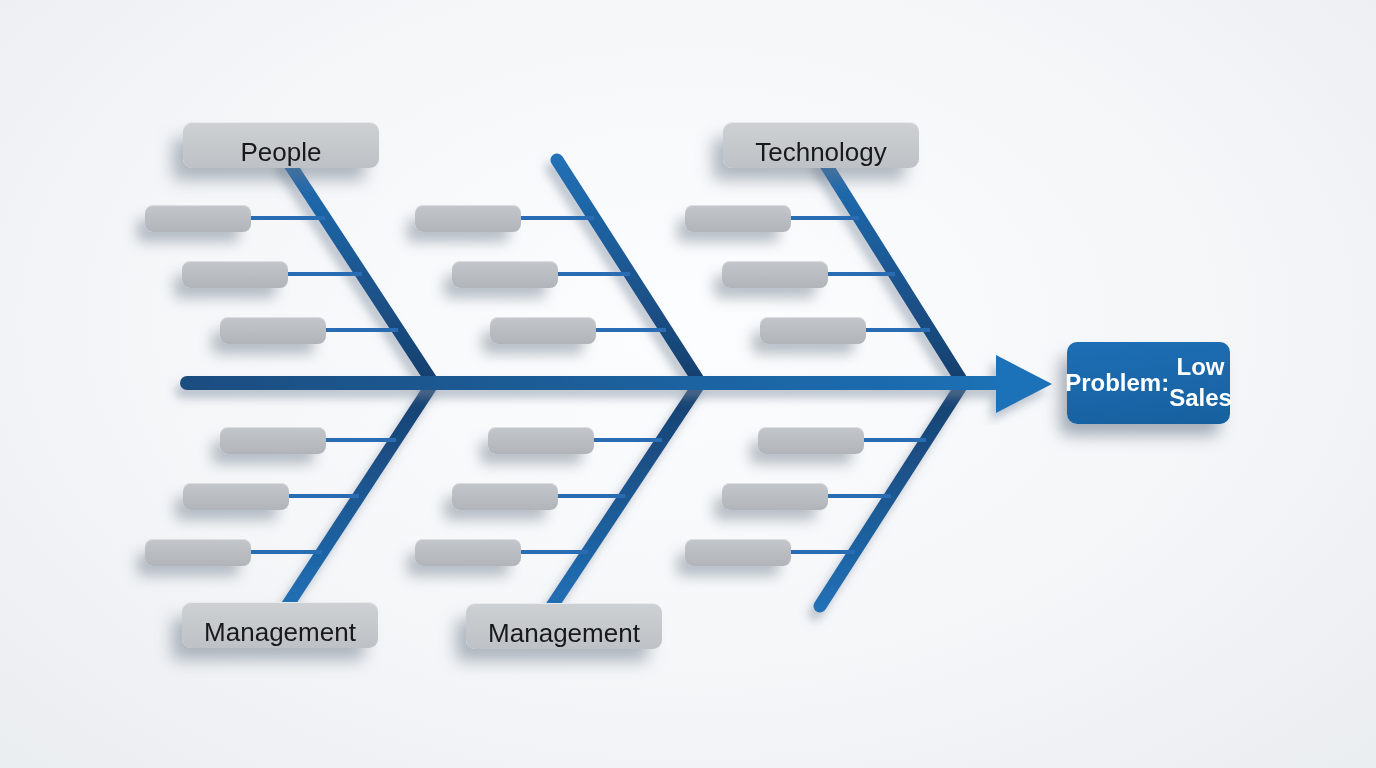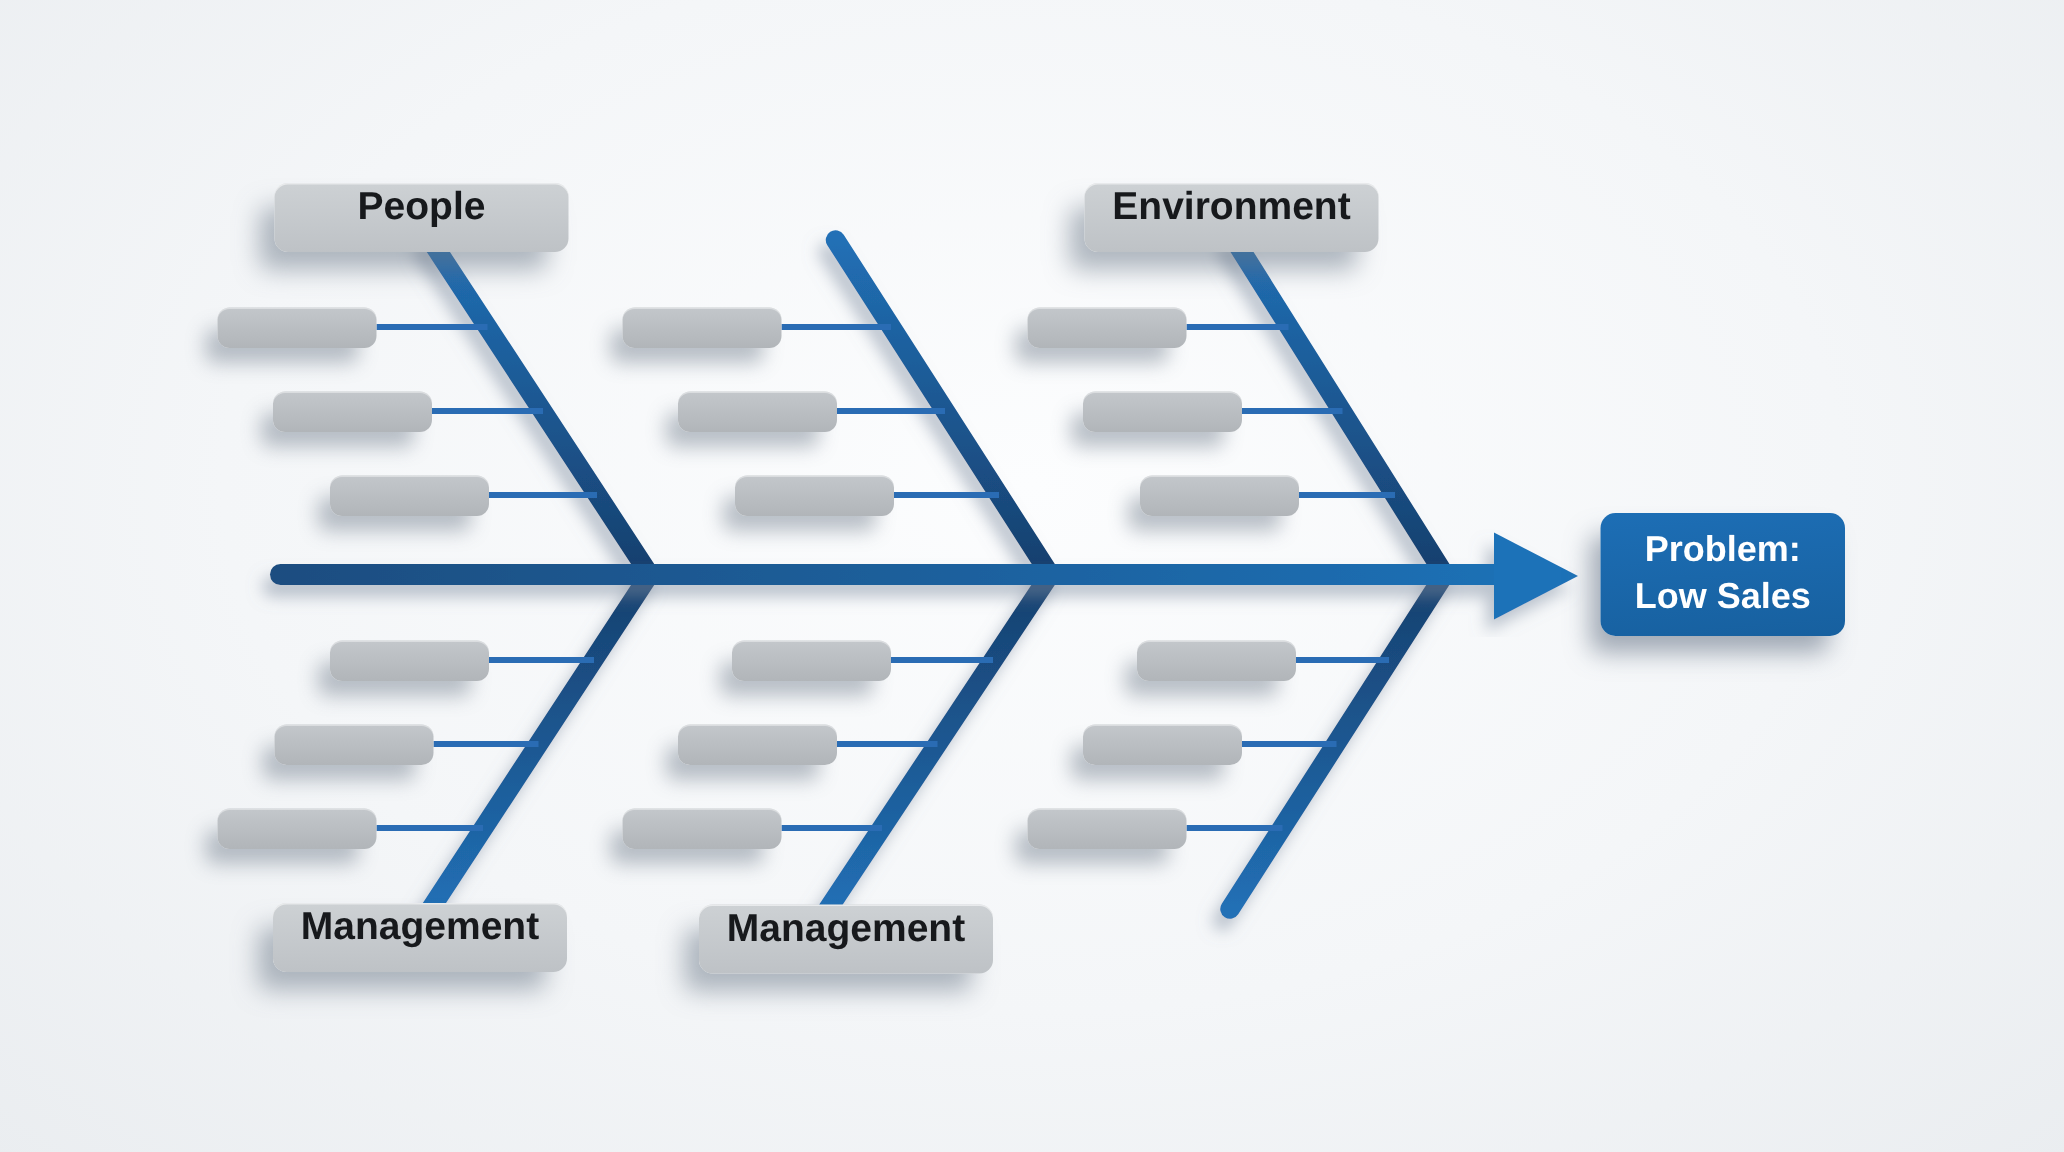--- a/index.html
+++ b/index.html
@@ -6,33 +6,33 @@
   .canvas{
     position:relative;width:1376px;height:768px;overflow:hidden;
     font-family:"Liberation Sans",sans-serif;
     background:radial-gradient(ellipse 980px 640px at 50% 42%, #fcfdfe 0%, #f4f6f8 55%, #eaedf0 100%);
   }
   svg.lines{position:absolute;left:0;top:0;}
   .cat-box{
     position:absolute;width:196px;height:46px;border-radius:9px;
     background:linear-gradient(180deg,#cdd1d4 0%,#bec2c6 100%);
     box-shadow:-12px 14px 16px -2px rgba(104,117,133,0.5), inset 0 1px 0 rgba(255,255,255,0.55);
-    display:flex;align-items:flex-start;justify-content:center;
-    font-size:26px;font-weight:bold;color:#17191c;
+    display:flex;align-items:flex-end;justify-content:center;
+    font-size:26px;font-weight:normal;color:#17191c;
   }
   .cause-box{
     position:absolute;width:106px;height:27px;border-radius:8px;
     background:linear-gradient(180deg,#c3c7cb 0%,#b1b5b9 100%);
     box-shadow:-10px 12px 13px -2px rgba(104,117,133,0.45), inset 0 1px 0 rgba(255,255,255,0.4);
   }
   .problem-box{
     position:absolute;left:1067px;top:342px;width:163px;height:82px;border-radius:10px;
     background:linear-gradient(175deg,#1d6eb5 0%,#17609f 100%);
     box-shadow:-9px 13px 16px -2px rgba(92,107,128,0.55);
-    display:flex;flex-direction:column;align-items:center;justify-content:center;
+    display:flex;flex-direction:row;align-items:center;justify-content:center;
     color:#ffffff;font-size:24px;font-weight:bold;line-height:1.28;text-align:center;
   }
 </style>
 </head>
 <body>
 
 <div class="canvas">
 
   <svg class="lines" width="1376" height="768" viewBox="0 0 1376 768">
     <defs>
@@ -83,21 +83,21 @@
     <g filter="url(#lineShadow)">
       <line x1="187" y1="383" x2="1000" y2="383" stroke="url(#spineGrad)" stroke-width="14" stroke-linecap="round"></line>
       <polygon points="996,355 1052,384 996,413" fill="#1e72b8"></polygon>
     </g>
   </svg>
 
   <div class="cat-box" style="left:183px;top:122px;">
     <span>People</span>
   </div>
   <div class="cat-box" style="left:723px;top:122px;">
-    <span>Environment</span>
+    <span>Technology</span>
   </div>
 
   <div class="cat-box" style="left:182px;top:602px;">
     <span>Management</span>
   </div>
   <div class="cat-box" style="left:466px;top:603px;">
     <span>Management</span>
   </div>
 
   <div class="cause-box" style="left:145px;top:205px;"></div>

